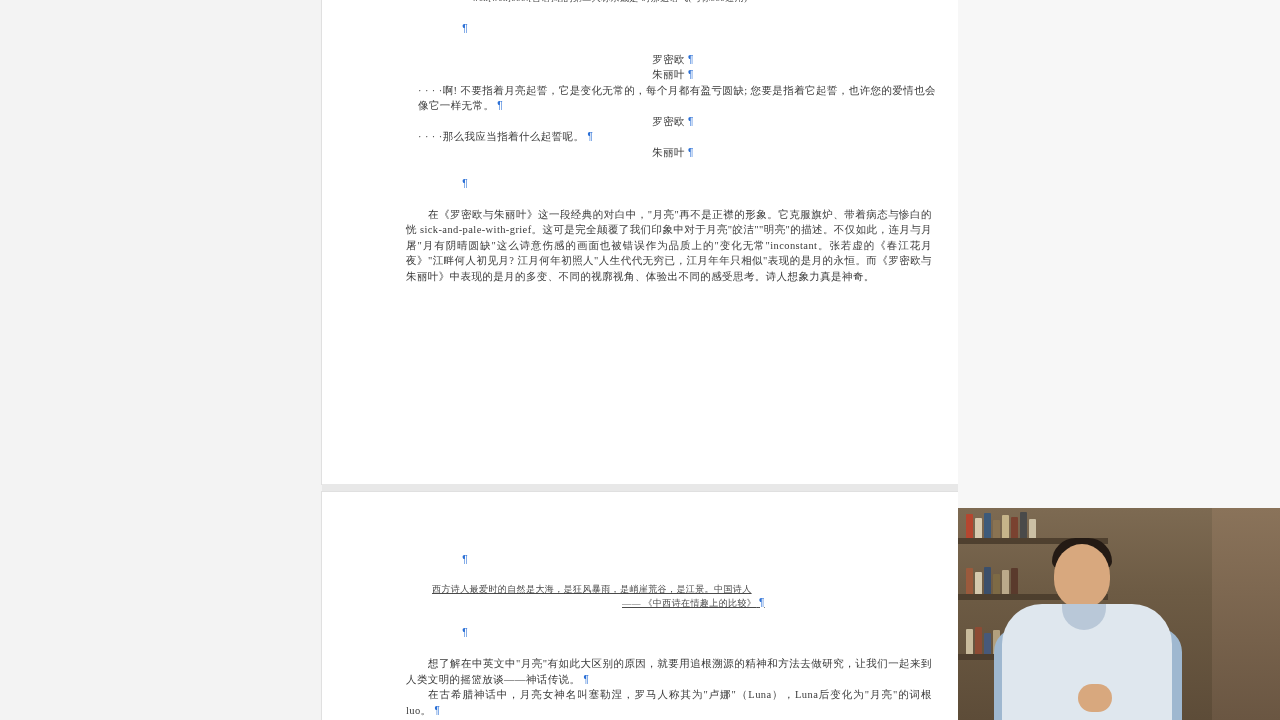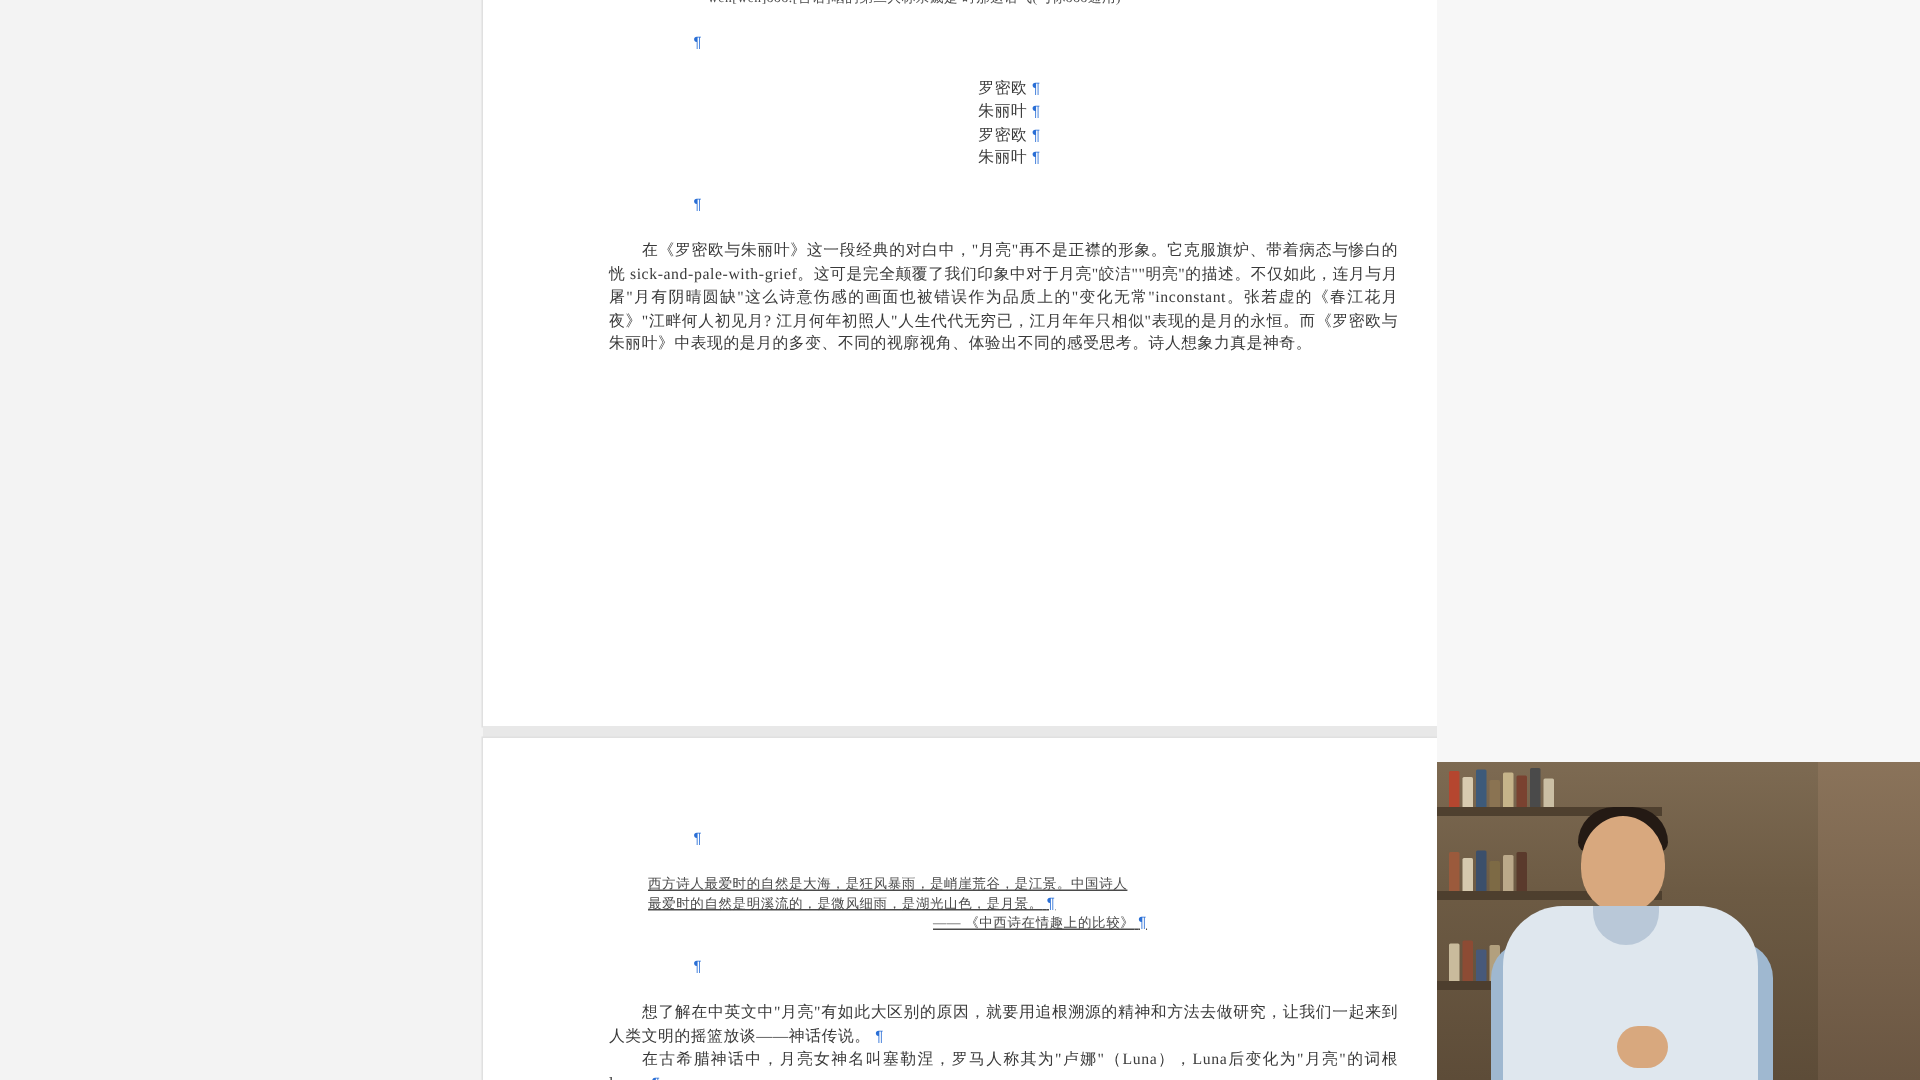--- a/index.html
+++ b/index.html
@@ -237,22 +237,24 @@
 
         <div class="para tiny header-line">wen[wen]ooo.[言语]咽的第二人称亲戚是 时那这语气(与你ooo通用)</div>
 
         <div class="para small line-row" style="padding-left:110px;">
           <span class="pilcrow">¶</span>
         </div>
 
         <div class="para small line-row indent-name"><span>罗密欧</span> <span class="pilcrow">¶</span></div>
 
         <div class="para small line-row indent-name"><span>朱丽叶</span> <span class="pilcrow">¶</span></div>
+        <div class="para small line-row indent-dial justified"><span>· · · ·啊! 不要指着月亮起誓，它是变化无常的，每个月都有盈亏圆缺; 您要是指着它起誓，也许您的爱情也会像它一样无常。</span> <span class="pilcrow">¶</span></div>
 
         <div class="para small line-row indent-name"><span>罗密欧</span> <span class="pilcrow">¶</span></div>
+        <div class="para small line-row indent-dial justified"><span>· · · ·那么我应当指着什么起誓呢。</span> <span class="pilcrow">¶</span></div>
 
         <div class="para small line-row indent-name"><span>朱丽叶</span> <span class="pilcrow">¶</span></div>
 
         <div class="para small line-row" style="padding-left:110px;">
           <span class="pilcrow">¶</span>
         </div>
 
         <div class="para small line-row indent-body justified" style="padding-left:84px;padding-right:26px;text-indent:22px;">在《罗密欧与朱丽叶》这一段经典的对白中，"月亮"再不是正襟的形象。它克服旗炉、带着病态与惨白的恍 sick-and-pale-with-grief。这可是完全颠覆了我们印象中对于月亮"皎洁""明亮"的描述。不仅如此，连月与月屠"月有阴晴圆缺"这么诗意伤感的画面也被错误作为品质上的"变化无常"inconstant。张若虚的《春江花月夜》"江畔何人初见月? 江月何年初照人"人生代代无穷已，江月年年只相似"表现的是月的永恒。而《罗密欧与朱丽叶》中表现的是月的多变、不同的视廓视角、体验出不同的感受思考。诗人想象力真是神奇。</div>
 
       </div>
@@ -261,21 +263,20 @@
     <div class="doc-edge-shadow"></div>
 
     <div class="page page-2">
       <div class="page-inner">
 
         <div class="para small line-row" style="padding-left:110px;padding-top:44px;">
           <span class="pilcrow">¶</span>
         </div>
 
         <div class="para tiny line-row indent-quote">西方诗人最爱时的自然是大海，是狂风暴雨，是峭崖荒谷，是江景。中国诗人</div>
-        <div class="para tiny line-row indent-quote"><span>最爱时的自然是明溪流的，是微风细雨，是湖光山色，是月景。</span> <span class="pilcrow">¶</span></div>
         <div class="para tiny line-row indent-right"><span>—— 《中西诗在情趣上的比较》</span> <span class="pilcrow">¶</span></div>
 
         <div class="para small line-row" style="padding-left:110px;">
           <span class="pilcrow">¶</span>
         </div>
 
         <div class="para small line-row indent-body justified" style="padding-left:84px;padding-right:26px;text-indent:22px;"><span>想了解在中英文中"月亮"有如此大区别的原因，就要用追根溯源的精神和方法去做研究，让我们一起来到人类文明的摇篮放谈——神话传说。</span> <span class="pilcrow">¶</span></div>
 
         <div class="para small line-row indent-body justified" style="padding-left:84px;padding-right:26px;text-indent:22px;"><span>在古希腊神话中，月亮女神名叫塞勒涅，罗马人称其为"卢娜"（Luna），Luna后变化为"月亮"的词根luo。</span> <span class="pilcrow">¶</span></div>
 

